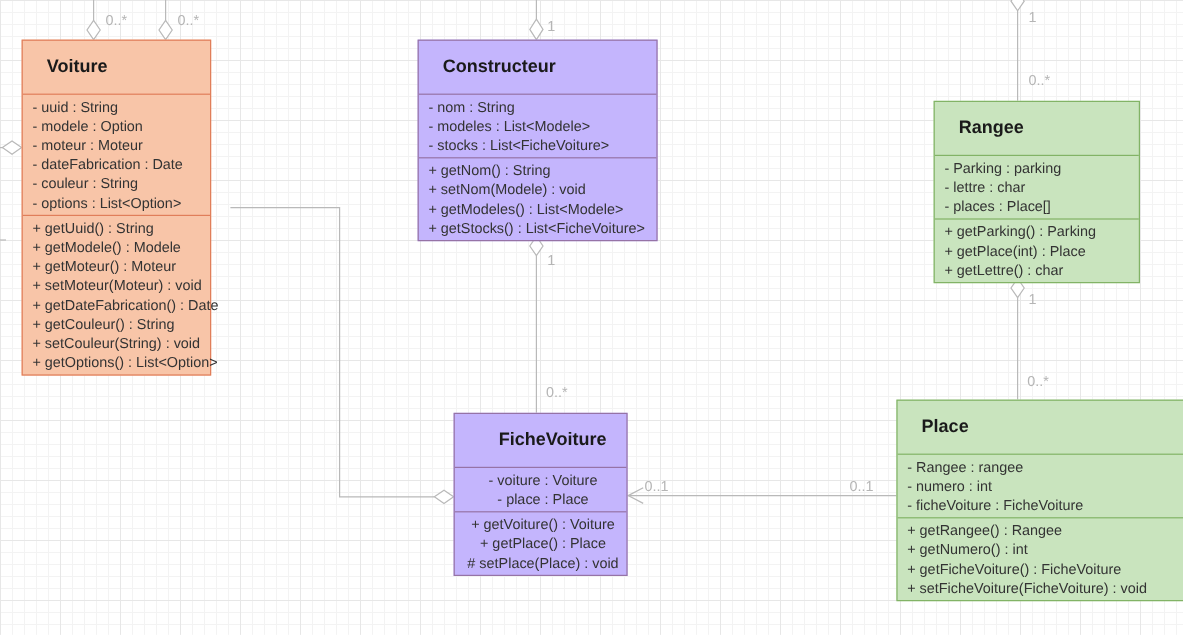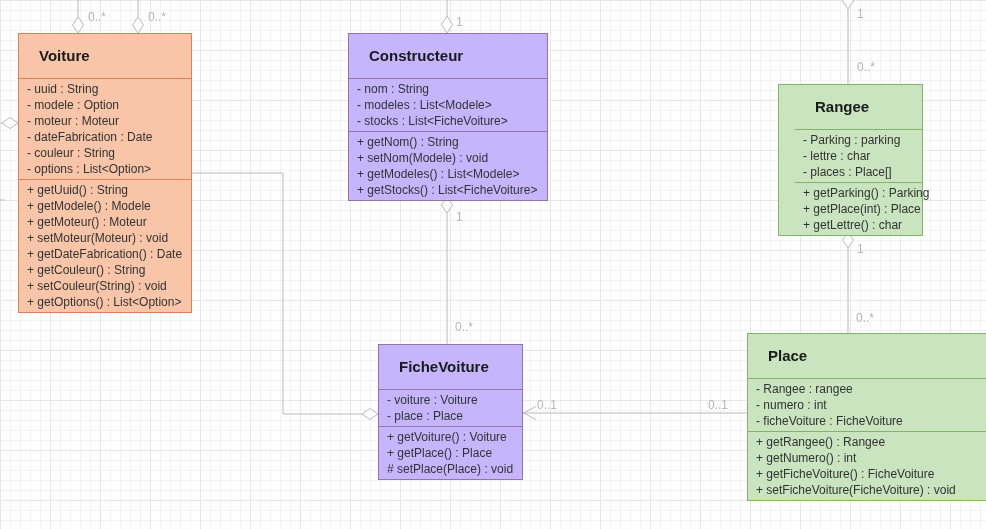--- a/index.html
+++ b/index.html
@@ -68,21 +68,21 @@
     <path d="M523 413 H747"></path>
     <path d="M536 406.5 L523.5 413 L536 419.5"></path>
 
     <path d="M0 123 H3"></path>
     <path d="M2 123 L10 117.5 L18 123 L10 128.5 Z" fill="#ffffff"></path>
 
     <path d="M0 200 H5"></path>
   </g>
 </svg>
 
-<div class="uml-class theme-orange" style="left:18px;top:33px;width:174px;">
+<div class="uml-class theme-orange" style="left:18px;top:33px;width:158px;">
   <div class="uml-title">Voiture</div>
   <div class="uml-section">
       <div class="uml-row">- uuid : String</div>
       <div class="uml-row">- modele : Option</div>
       <div class="uml-row">- moteur : Moteur</div>
       <div class="uml-row">- dateFabrication : Date</div>
       <div class="uml-row">- couleur : String</div>
       <div class="uml-row">- options : List&lt;Option&gt;</div>
     </div>
   <div class="uml-section">
@@ -105,35 +105,35 @@
       <div class="uml-row">- stocks : List&lt;FicheVoiture&gt;</div>
     </div>
   <div class="uml-section">
       <div class="uml-row">+ getNom() : String</div>
       <div class="uml-row">+ setNom(Modele) : void</div>
       <div class="uml-row">+ getModeles() : List&lt;Modele&gt;</div>
       <div class="uml-row">+ getStocks() : List&lt;FicheVoiture&gt;</div>
     </div>
 </div>
 
-<div class="uml-class theme-green" style="left:778px;top:84px;width:145px;padding-left:16px;">
+<div class="uml-class theme-green" style="left:778px;top:84px;width:172px;">
   <div class="uml-title">Rangee</div>
   <div class="uml-section">
       <div class="uml-row">- Parking : parking</div>
       <div class="uml-row">- lettre : char</div>
       <div class="uml-row">- places : Place[]</div>
     </div>
   <div class="uml-section">
       <div class="uml-row">+ getParking() : Parking</div>
       <div class="uml-row">+ getPlace(int) : Place</div>
       <div class="uml-row">+ getLettre() : char</div>
     </div>
 </div>
 
-<div class="uml-class theme-purple" style="left:378px;top:344px;width:145px;">
+<div class="uml-class theme-purple" style="left:378px;top:344px;width:145px;text-align:center;">
   <div class="uml-title">FicheVoiture</div>
   <div class="uml-section">
       <div class="uml-row">- voiture : Voiture</div>
       <div class="uml-row">- place : Place</div>
     </div>
   <div class="uml-section">
       <div class="uml-row">+ getVoiture() : Voiture</div>
       <div class="uml-row">+ getPlace() : Place</div>
       <div class="uml-row"># setPlace(Place) : void</div>
     </div>

